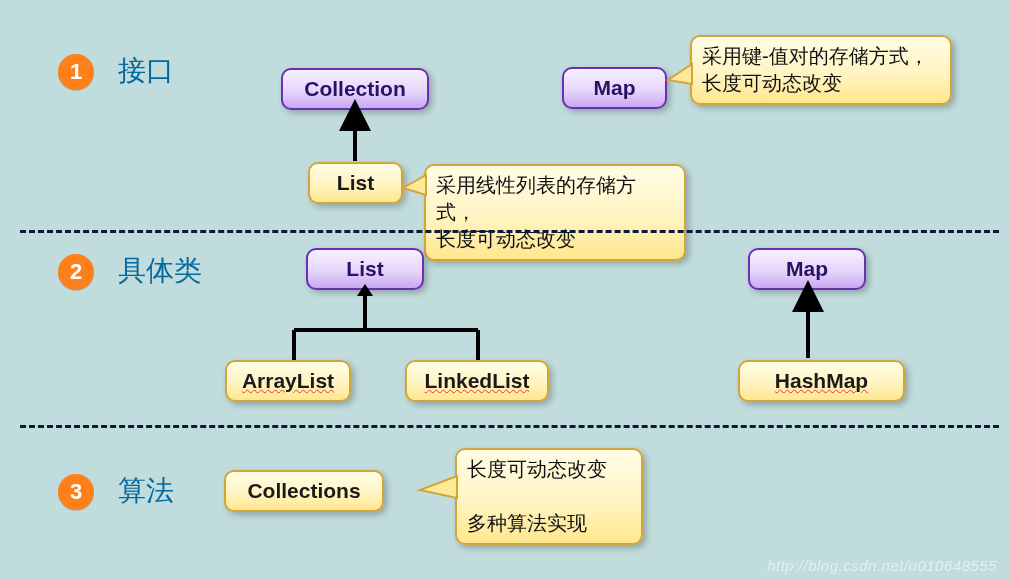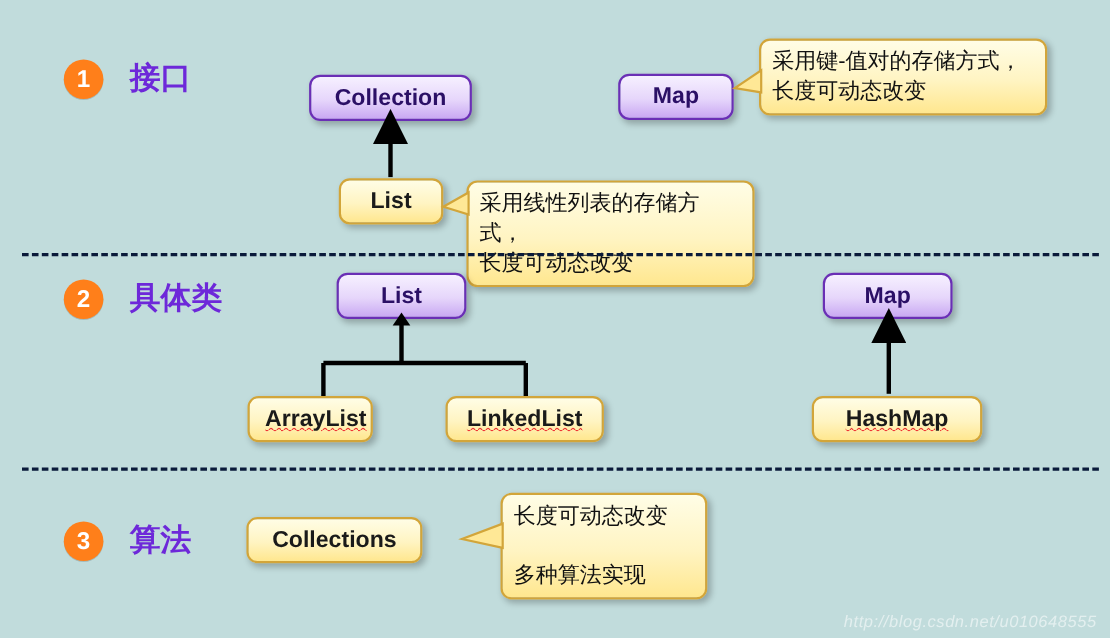--- a/index.html
+++ b/index.html
@@ -23,22 +23,22 @@
     font-weight: bold;
     font-size: 22px;
     display: flex;
     align-items: center;
     justify-content: center;
     box-shadow: 0 1px 0 rgba(0,0,0,.15);
   }
   .section-title {
     position: absolute;
     font-size: 28px;
-    font-weight: 700;
-    color: #6d28d9;
+    font-weight: 400;
+    color: #0369a1;
   }
   .box {
     position: absolute;
     border-radius: 10px;
     text-align: center;
     font-weight: bold;
     font-size: 21px;
     padding: 7px 14px;
     box-shadow: 3px 3px 6px rgba(0,0,0,.25);
     white-space: nowrap;
@@ -117,27 +117,27 @@
   </svg>
 
   <div class="divider" style="top:230px;"></div>
 
   <div class="badge" style="left:58px; top:254px;">2</div>
   <div class="section-title" style="left:118px; top:252px;">具体类</div>
 
   <div class="box box-purple" style="left:306px; top:248px; width:118px;">List</div>
   <div class="box box-purple" style="left:748px; top:248px; width:118px;">Map</div>
 
-  <div class="box box-yellow" style="left:225px; top:360px; width:114px;">
+  <div class="box box-yellow" style="left:225px; top:360px; width:126px;">
     <span class="underline-red">ArrayList</span>
   </div>
   <div class="box box-yellow" style="left:405px; top:360px; width:144px;">
     <span class="underline-red">LinkedList</span>
   </div>
-  <div class="box box-yellow" style="left:738px; top:360px; width:155px;">
+  <div class="box box-yellow" style="left:738px; top:360px; width:167px;">
     <span class="underline-red">HashMap</span>
   </div>
 
   <div class="divider" style="top:425px;"></div>
 
   <div class="badge" style="left:58px; top:474px;">3</div>
   <div class="section-title" style="left:118px; top:472px;">算法</div>
 
   <div class="box box-yellow" style="left:224px; top:470px; width:160px;">Collections</div>
 

